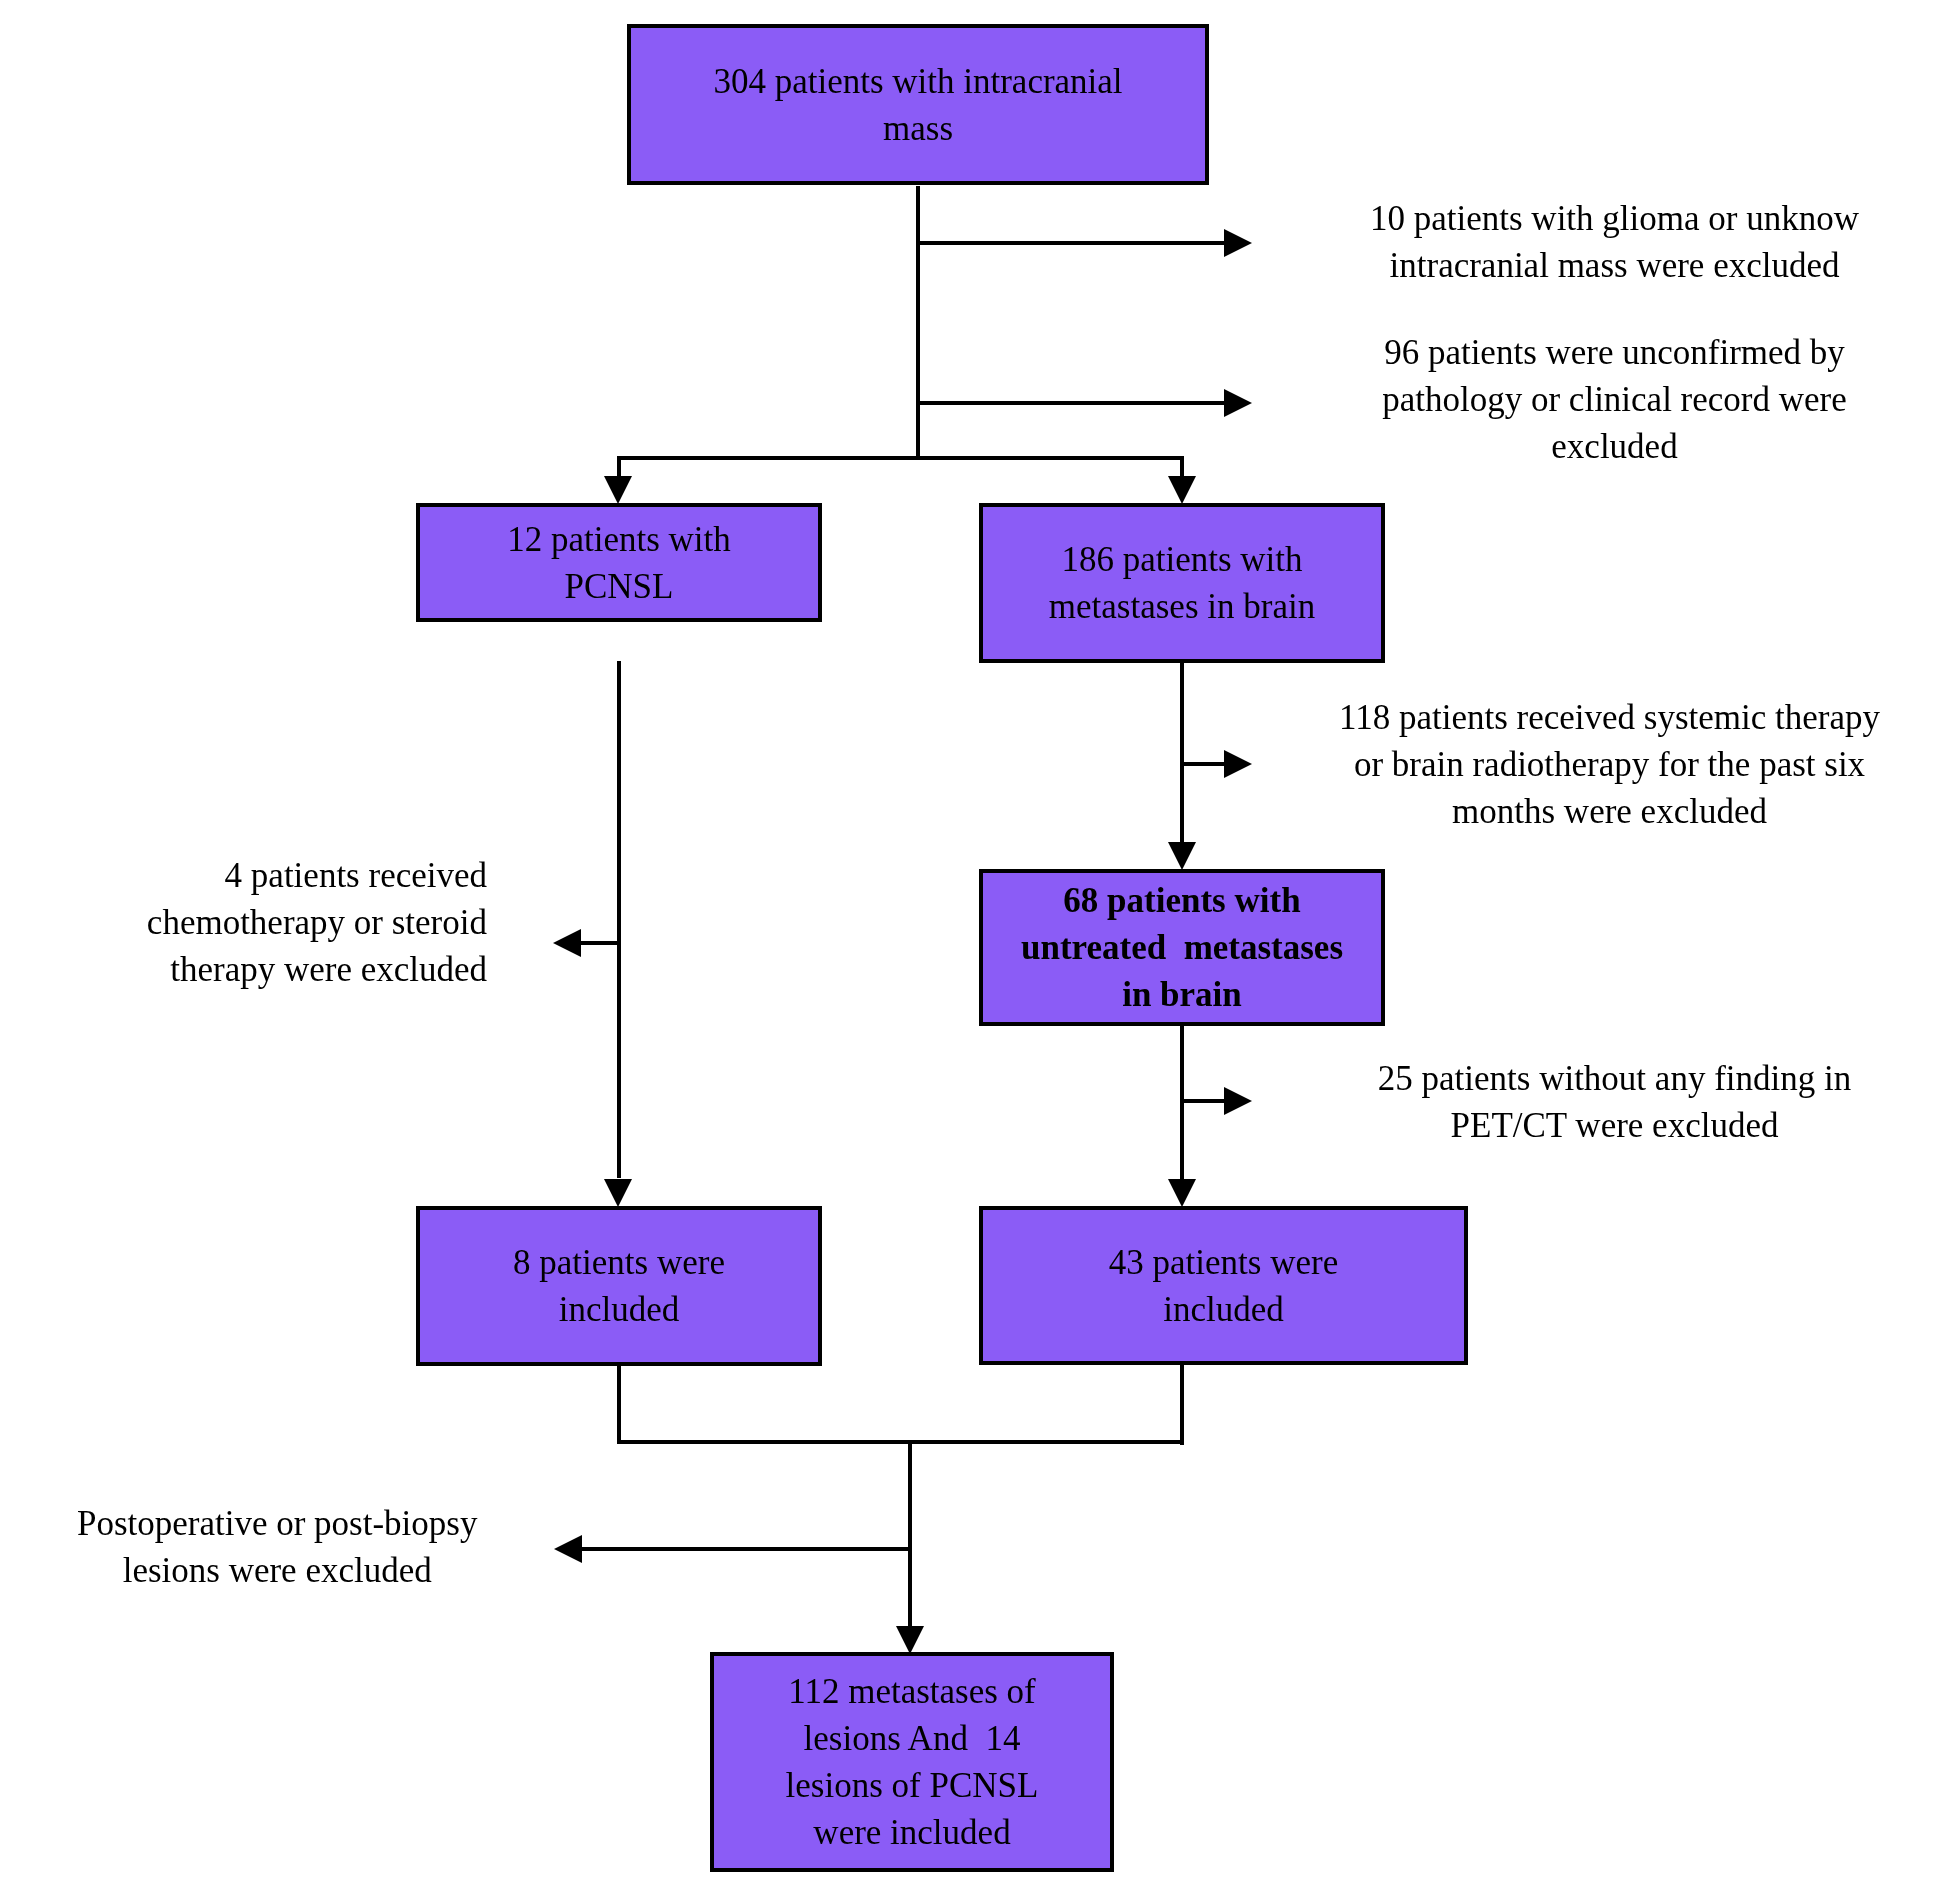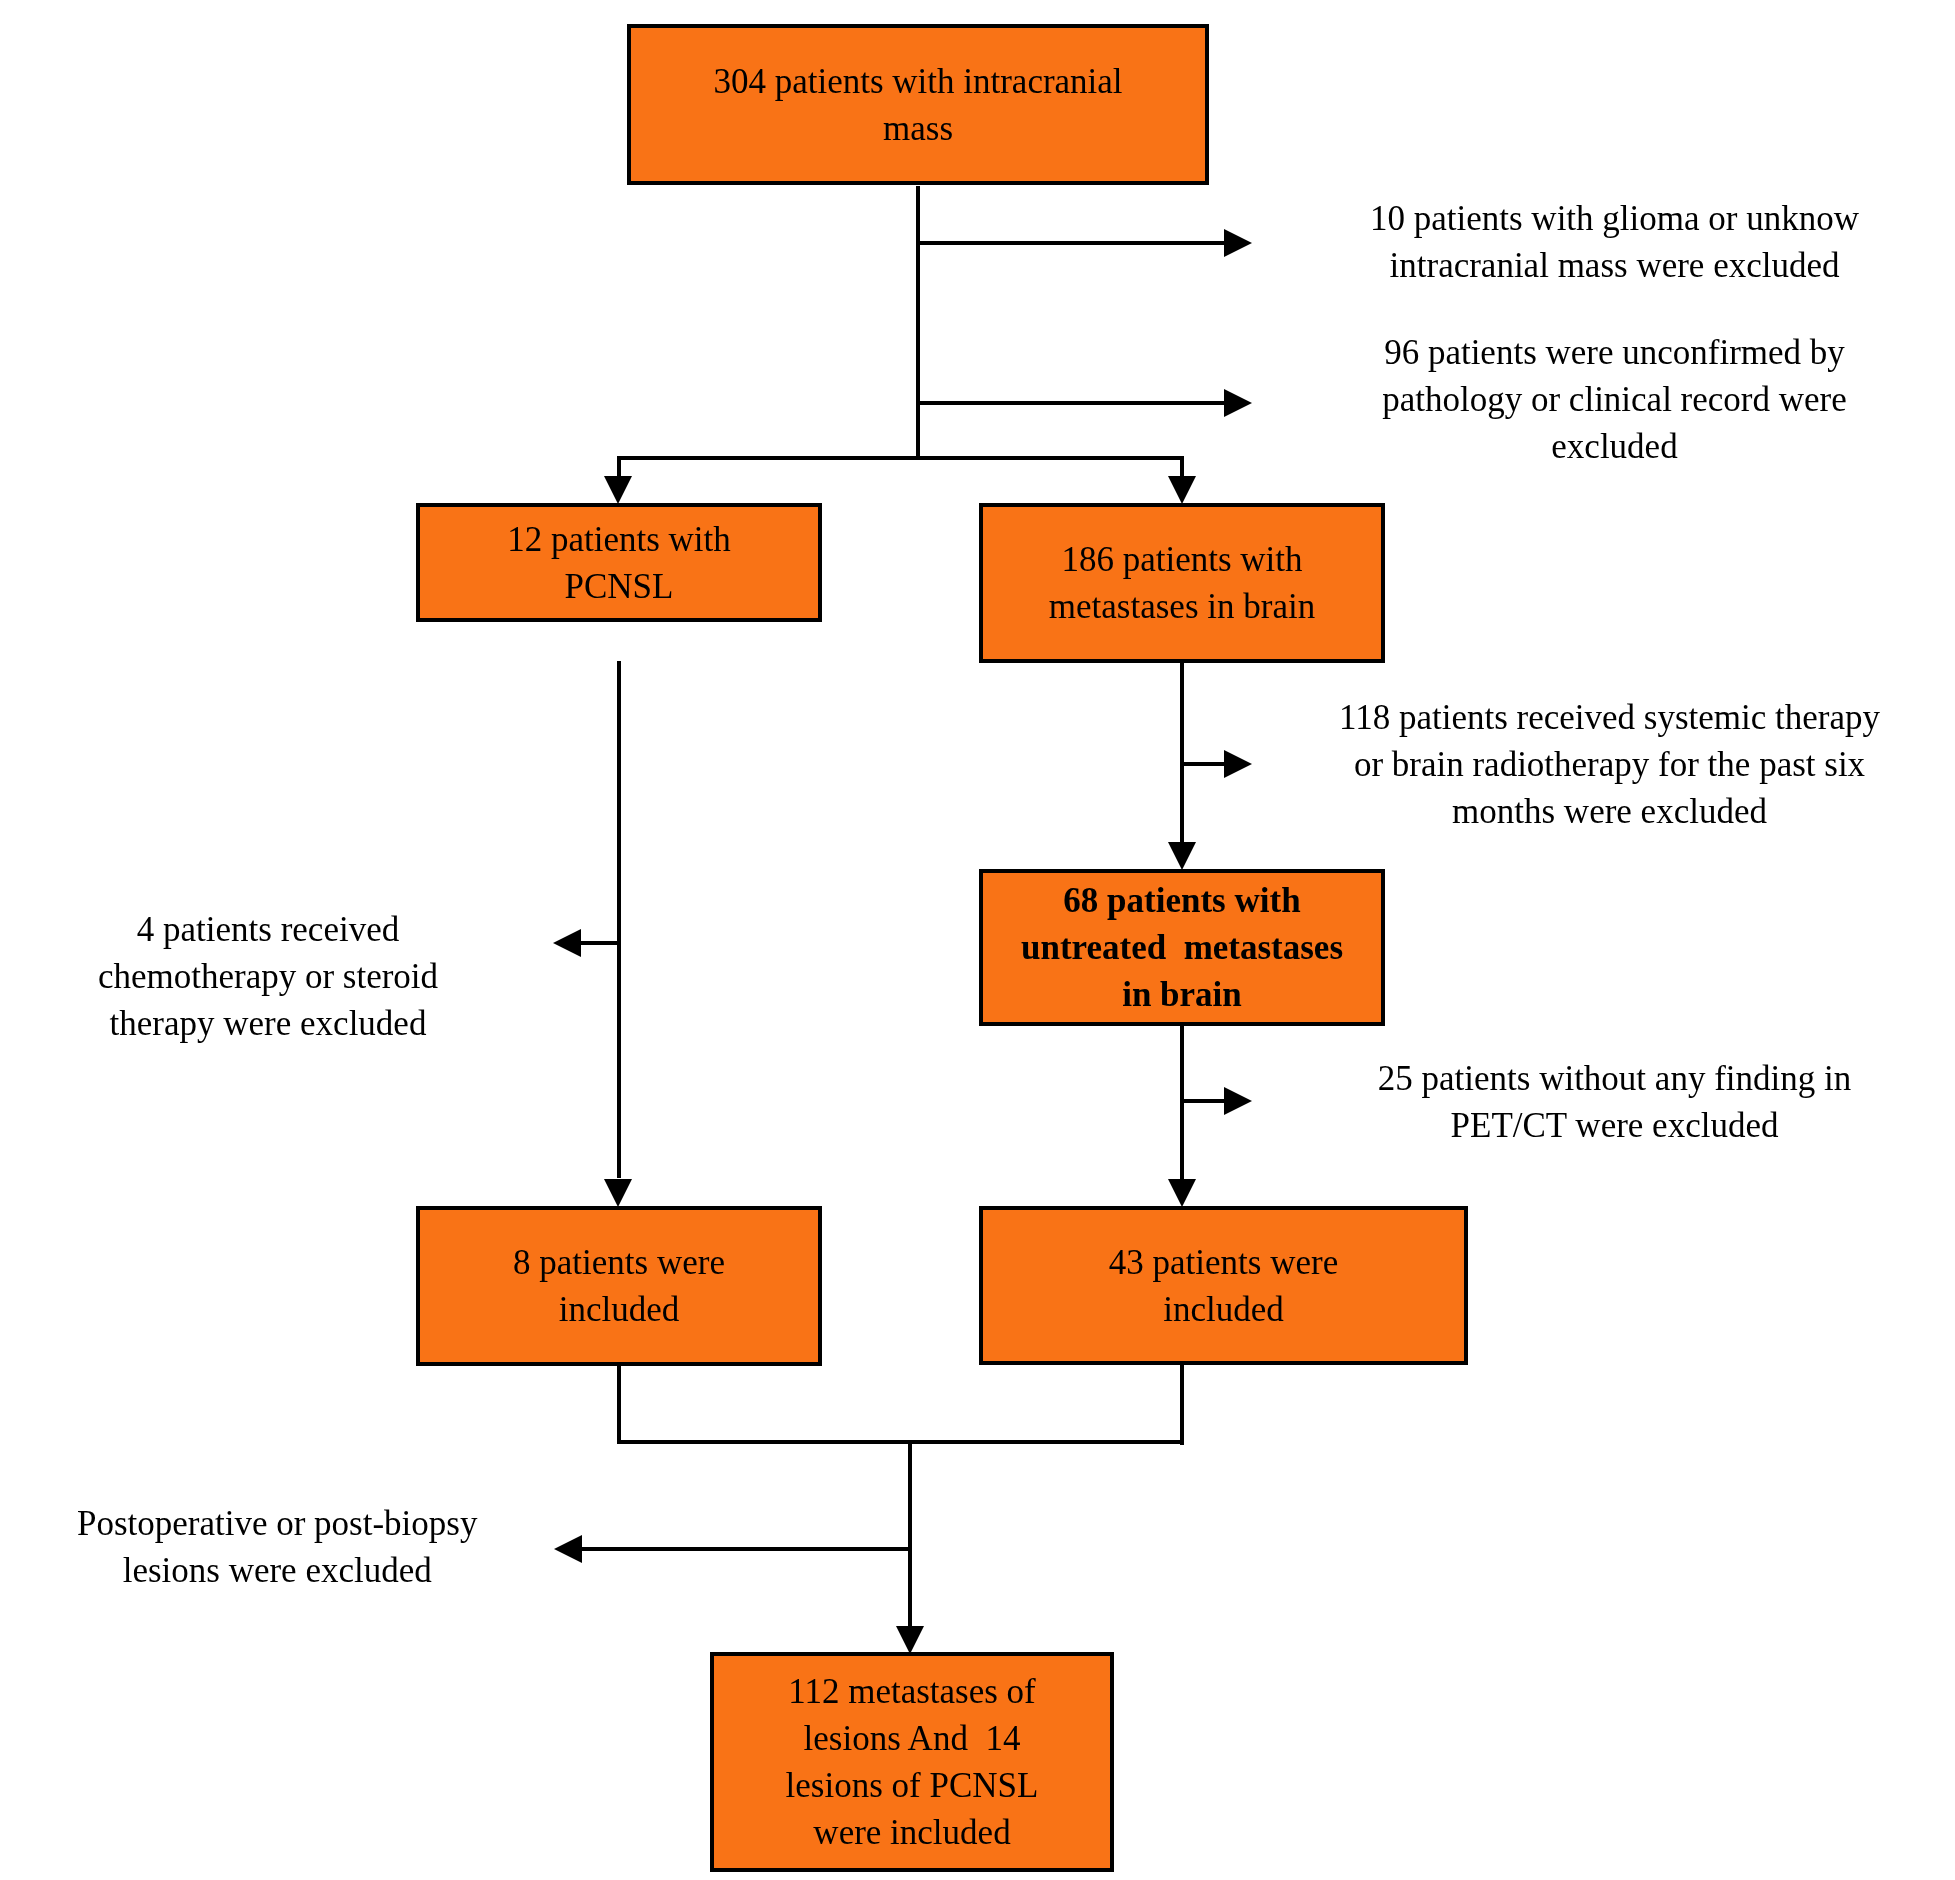--- a/index.html
+++ b/index.html
@@ -8,21 +8,21 @@
     width: 1955px;
     height: 1881px;
     background: #ffffff;
     font-family: "Liberation Serif", serif;
     color: #000000;
   }
   .box {
     position: absolute;
     box-sizing: border-box;
     border: 4.9px solid #000000;
-    background: #f97316;
+    background: #8b5cf6;
     display: flex;
     align-items: center;
     justify-content: center;
     text-align: center;
     white-space: pre;
     font-size: 35px;
     line-height: 47px;
   }
   .note {
     position: absolute;
@@ -82,21 +82,21 @@
 intracranial mass were excluded</div>
 
   <div class="note" style="left:1274px; top:329px; width:681px;">96 patients were unconfirmed by
 pathology or clinical record were
 excluded</div>
 
   <div class="note" style="left:1264px; top:694px; width:691px;">118 patients received systemic therapy
 or brain radiotherapy for the past six
 months were excluded</div>
 
-  <div class="note" style="left:49px; top:906px; width:438px;">4 patients received
+  <div class="note" style="left:49px; top:852px; width:438px;text-align:right;">4 patients received
 chemotherapy or steroid
 therapy were excluded</div>
 
   <div class="note" style="left:1274px; top:1055px; width:681px;">25 patients without any finding in
 PET/CT were excluded</div>
 
   <div class="note" style="left:9.7px; top:1500px; width:535px;">Postoperative or post-biopsy
 lesions were excluded</div>
 
   <div class="vline" style="left:916px; top:186px; width:3.9px; height:274px;"></div>

